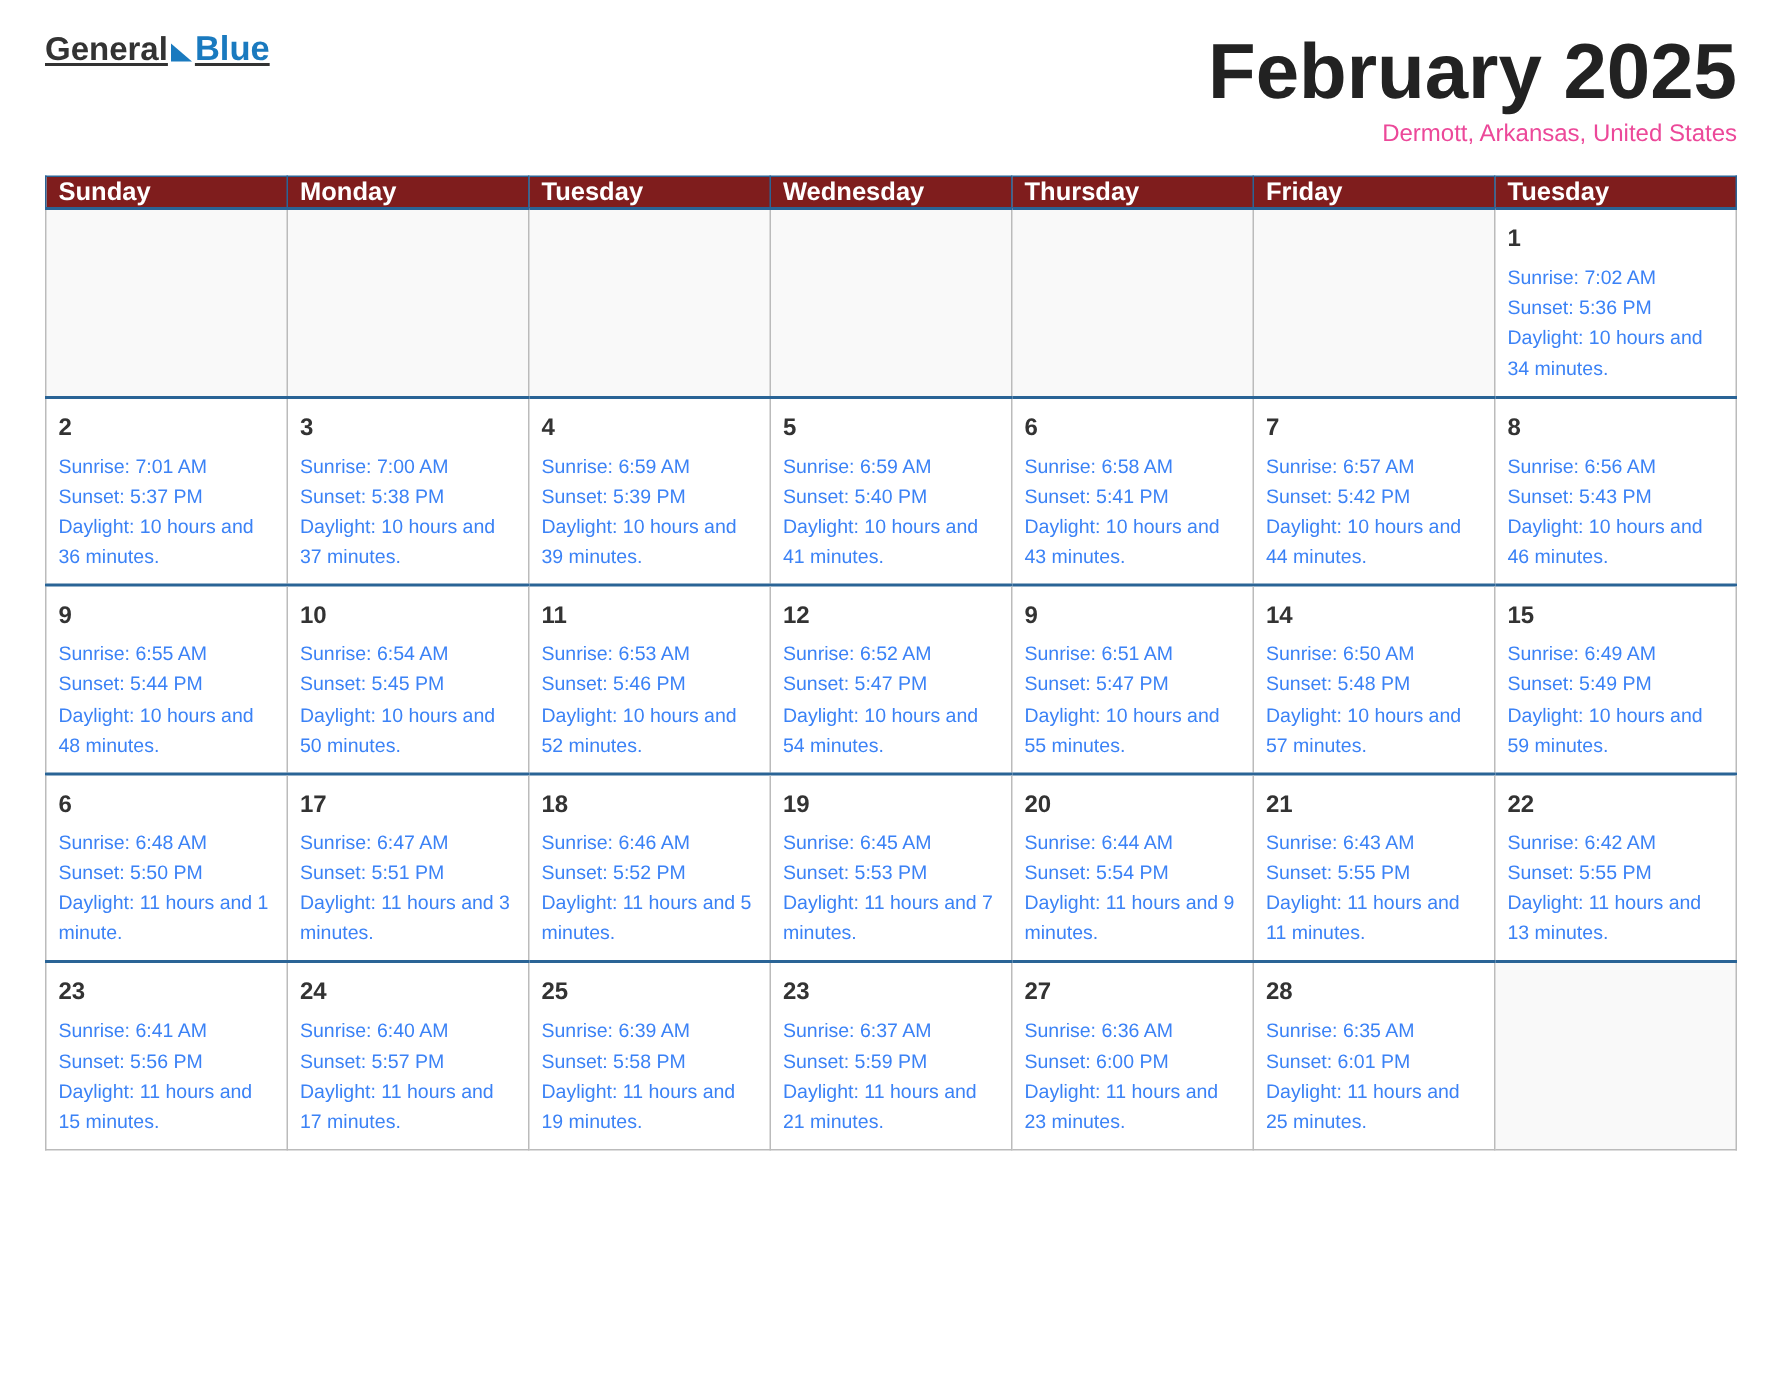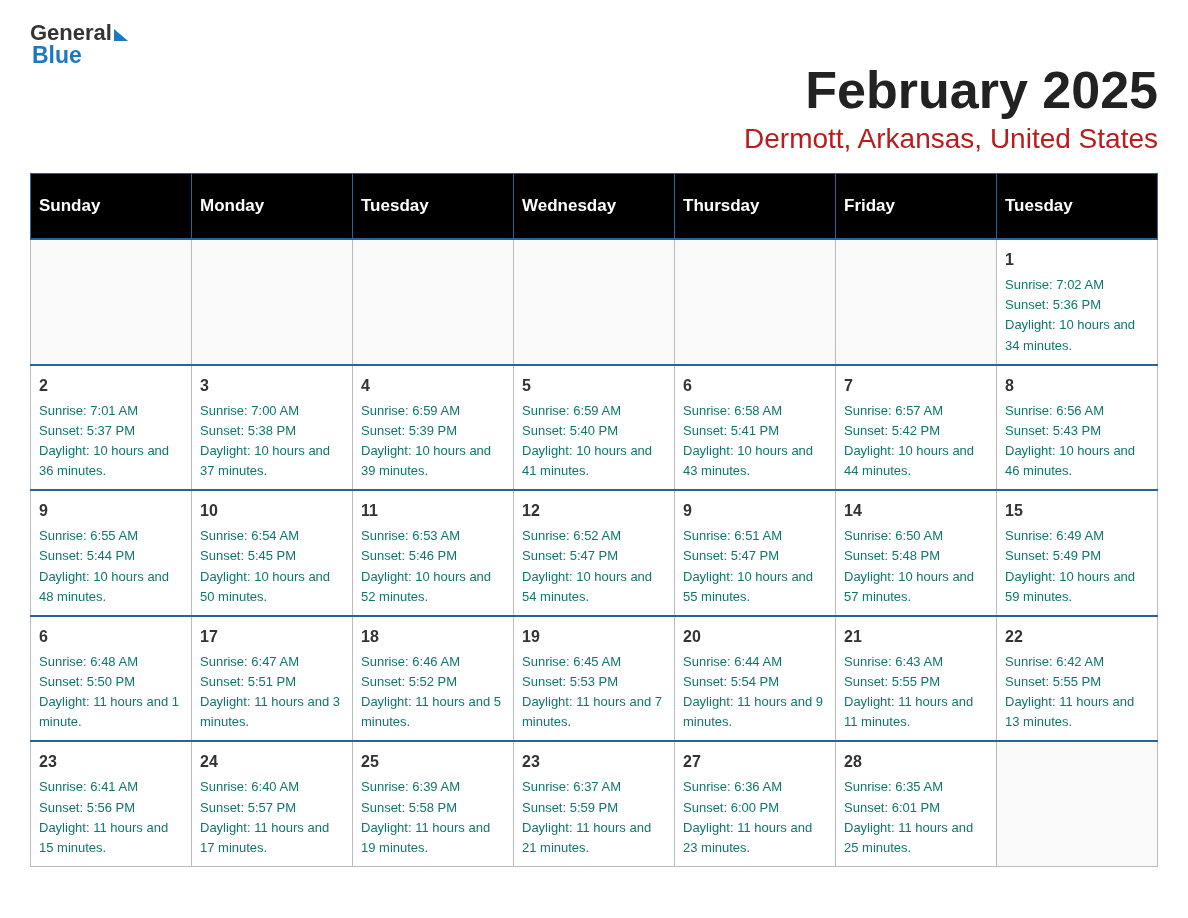--- a/index.html
+++ b/index.html
@@ -12,22 +12,23 @@
       min-height: 918px;
     }
     .header {
       display: flex;
       justify-content: space-between;
       align-items: flex-start;
       margin-bottom: 18px;
     }
     .logo {
       display: flex;
-      flex-direction: column;
-      align-items: flex-start;
+      flex-direction: row;
+      align-items: flex-end;
+      text-decoration: underline;
     }
     .logo-top {
       display: flex;
       align-items: center;
     }
     .logo-general {
       font-size: 22px;
       font-weight: bold;
       color: #333;
       letter-spacing: 0;
@@ -43,44 +44,43 @@
     }
     .logo-bottom {
       font-size: 23px;
       font-weight: bold;
       color: #1a7abf;
       margin-top: -4px;
       padding-left: 2px;
     }
     .title-block {
       text-align: right;
-      margin-top: 42px;
     }
     .calendar-title {
       font-size: 52px;
       font-weight: bold;
       color: #222;
       line-height: 1.1;
     }
     .calendar-subtitle {
-      font-size: 28px;
-      color: #b91c1c;
+      font-size: 16px;
+      color: #ec4899;
       margin-top: 4px;
     }
     .calendar {
       width: 100%;
       border-collapse: collapse;
       border: 1px solid #aaa;
     }
     .calendar th {
-      background-color: #000000;
+      background-color: #7f1d1d;
       color: #fff;
       font-size: 17px;
       font-weight: bold;
-      padding: 22px 8px;
+      padding: 0 8px;
       text-align: left;
       border: 1px solid #2a6496;
     }
     .calendar td {
       vertical-align: top;
       border: 1px solid #bbb;
       padding: 8px 8px;
       width: 14.28%;
       min-height: 110px;
       font-size: 13px;
@@ -90,21 +90,21 @@
       background: #f9f9f9;
     }
     .day-number {
       font-size: 16px;
       font-weight: bold;
       display: block;
       margin-bottom: 3px;
     }
     .day-info {
       font-size: 13px;
-      color: #0f766e;
+      color: #3b82f6;
       line-height: 1.55;
     }
     .week-row td {
       border-top: 2px solid #2a6496;
     }
   </style>
 </head>
 <body>
 
 <div class="header">

